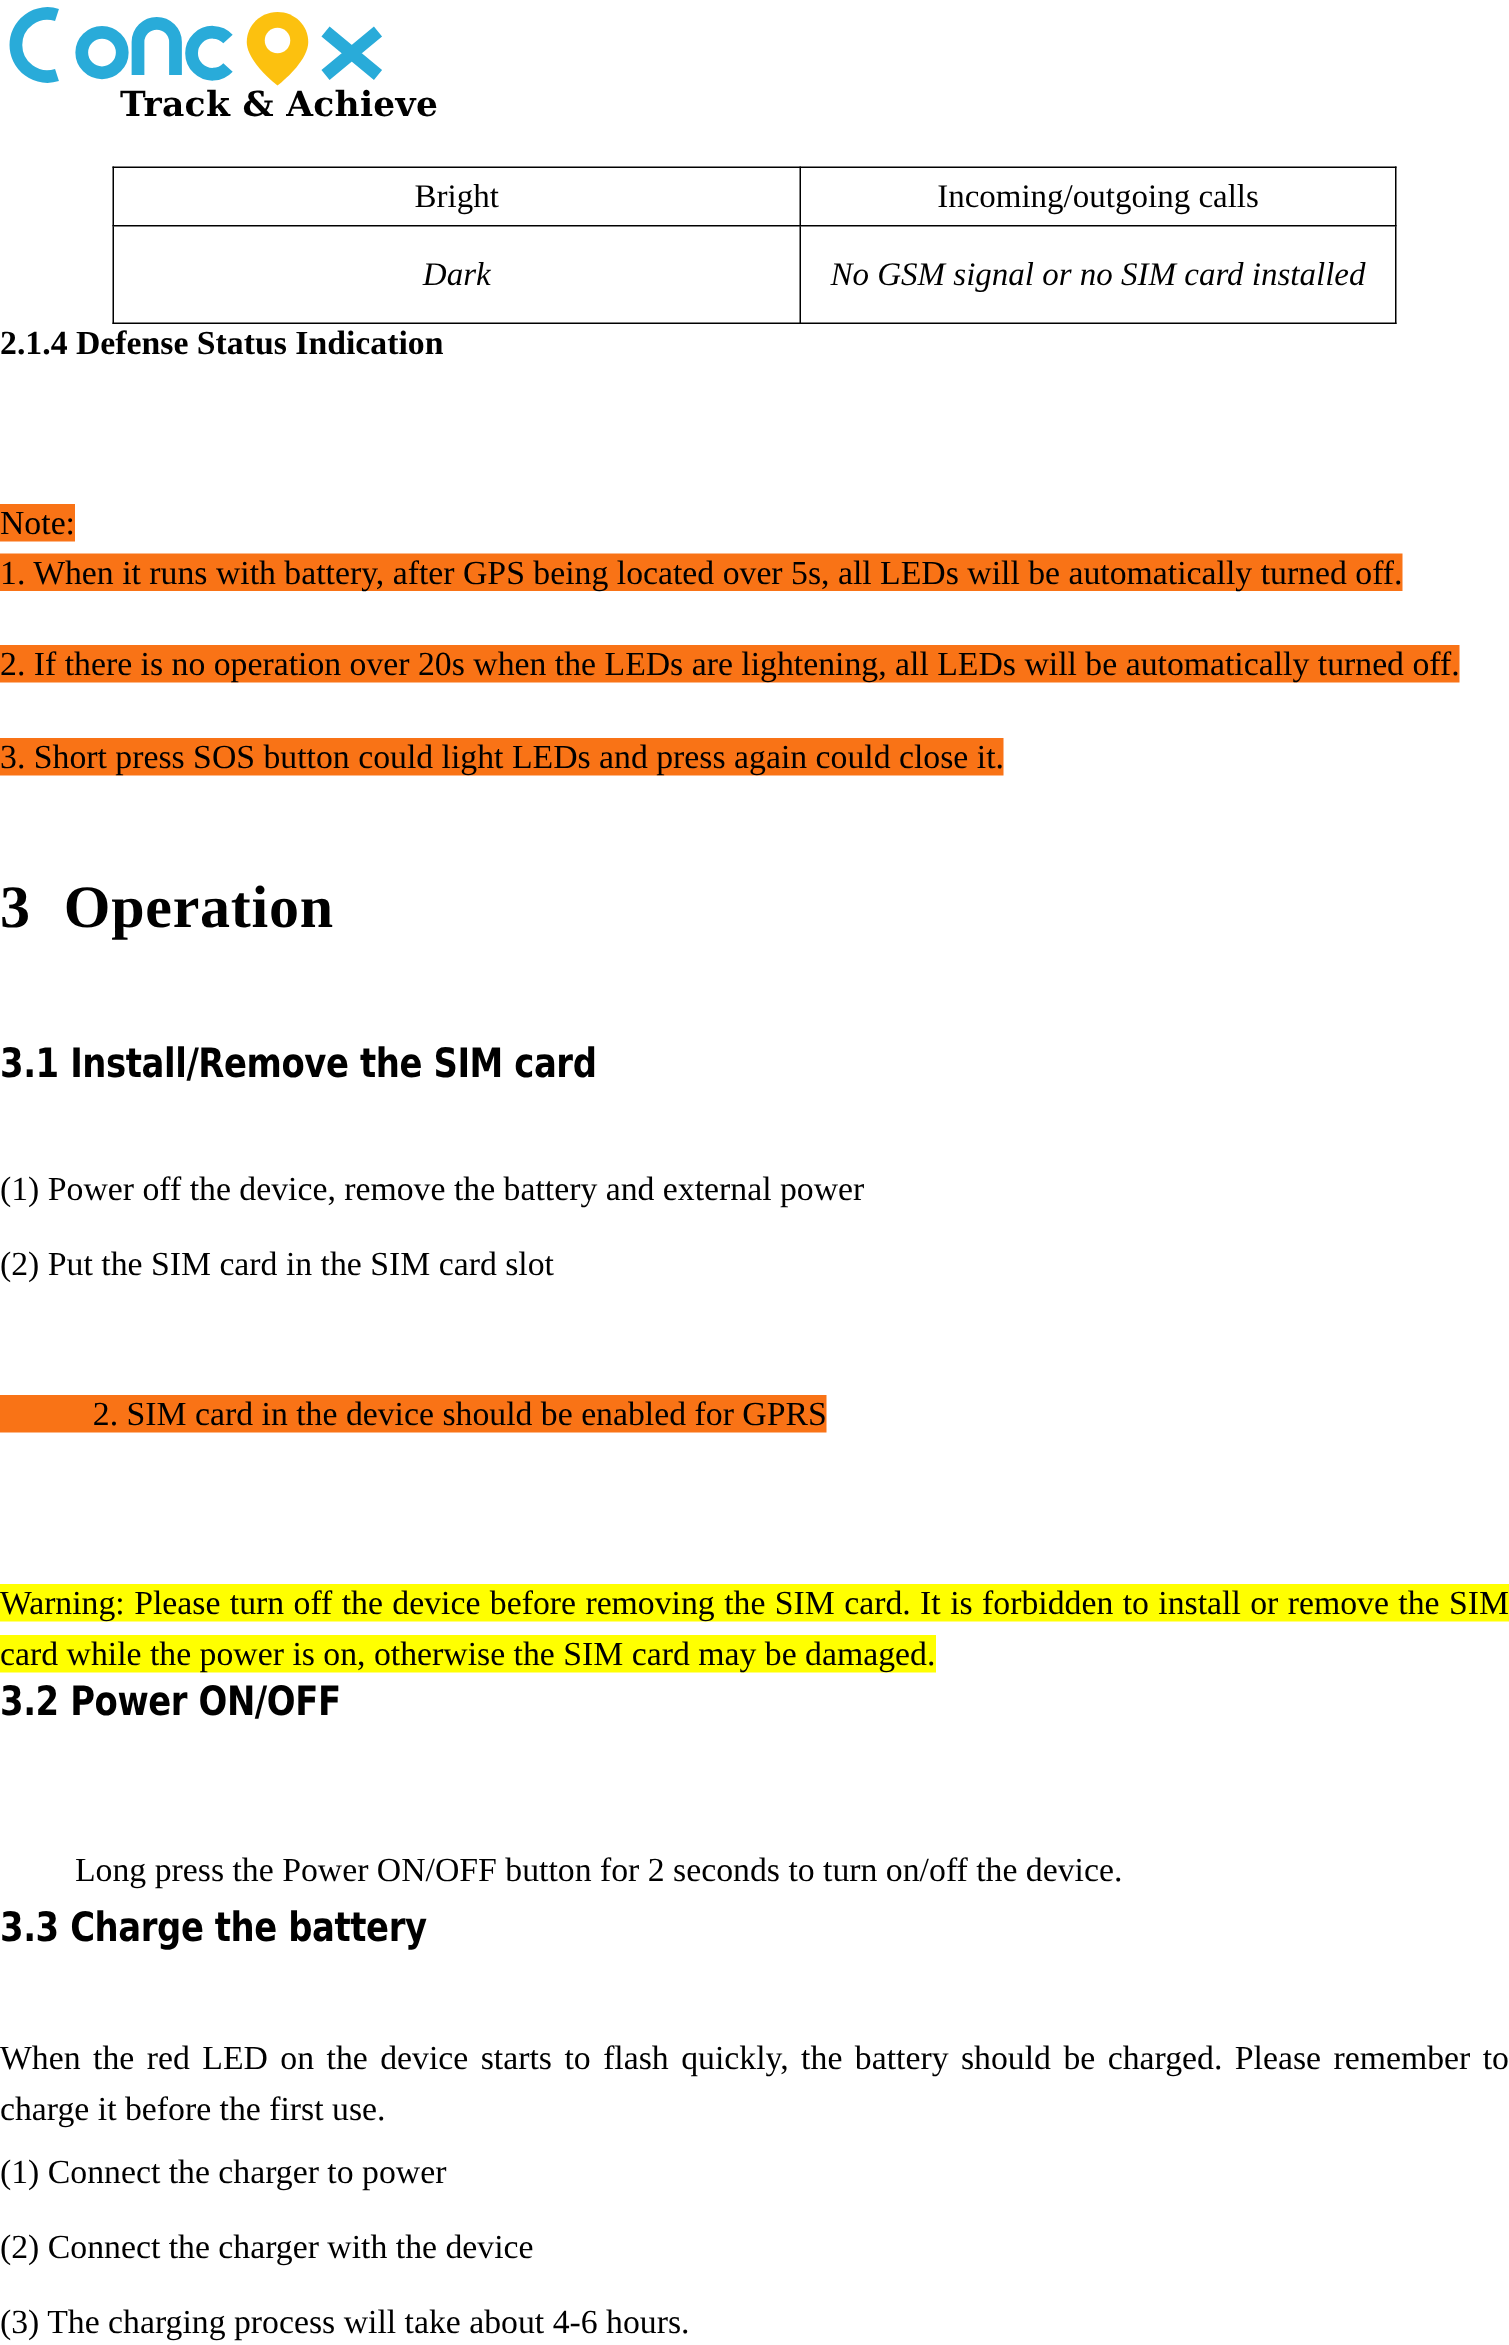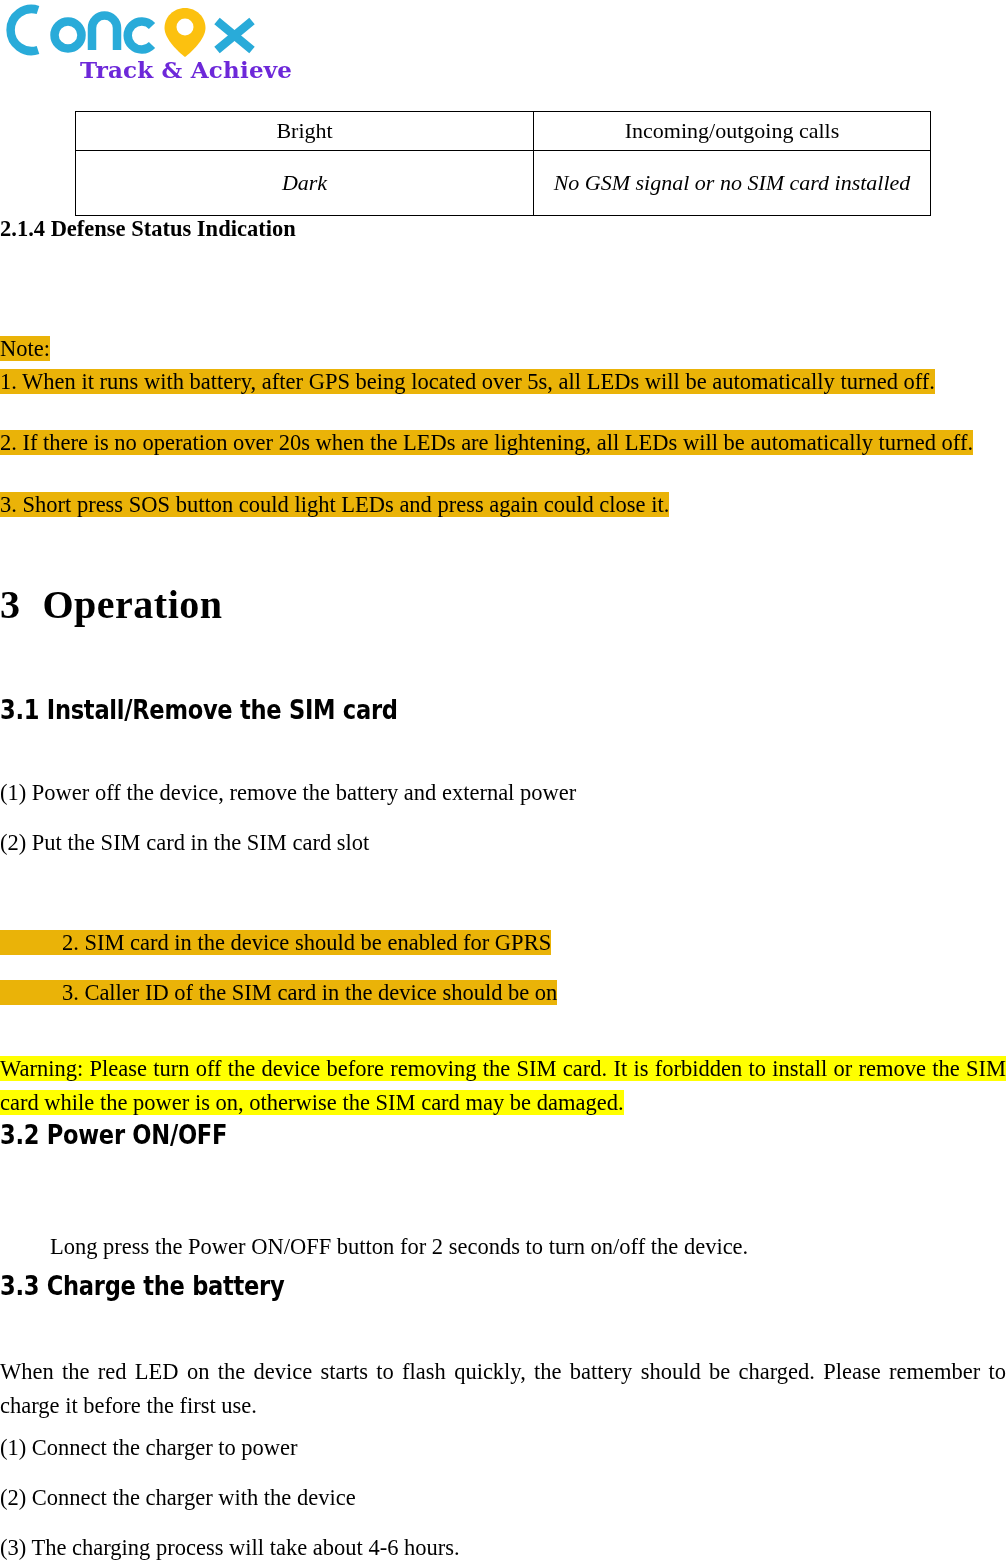--- a/index.html
+++ b/index.html
@@ -41,21 +41,21 @@
     height: 60px;
   }
   .logo-tagline {
     position: absolute;
     left: 78px;
     top: 54px;
     font-family: "DejaVu Serif", "Liberation Serif", serif;
     font-weight: bold;
     font-size: 23px;
     letter-spacing: 0.2px;
-    color: #6d28d9;
+    color: #000000;
     white-space: nowrap;
   }
 
   
   .led-table {
     position: absolute;
     left: 75px;
     top: 111px;
     width: 855px;
     border-collapse: collapse;
@@ -89,21 +89,21 @@
   }
   .bold-head {
     font-family: "Liberation Serif", "DejaVu Serif", serif;
     font-weight: bold;
     font-size: 22.5px;
     line-height: 28px;
   }
 
   
   .hl-gray {
-    background: #eab308;
+    background: #f97316;
     box-decoration-break: clone;
     -webkit-box-decoration-break: clone;
   }
   .hl-yellow {
     background: #ffff00;
     box-decoration-break: clone;
     -webkit-box-decoration-break: clone;
   }
 
   
@@ -196,23 +196,20 @@
 
   <div class="blk" style="left:0px; top:778px; width:1006px;">(1) Power off the device, remove the battery and external power</div>
 
   <div class="blk" style="left:0px; top:828px; width:1006px;">(2) Put the SIM card in the SIM card slot</div>
 
 
   <div class="blk" style="left:0px; top:928px; width:1006px;">
     <span class="hl-gray">&nbsp;&nbsp;&nbsp;&nbsp;&nbsp;&nbsp;&nbsp;&nbsp;&nbsp;&nbsp;&nbsp;</span><span class="hl-gray">2. SIM card in the device should be enabled for GPRS</span>
   </div>
 
-  <div class="blk" style="left:0px; top:978px; width:1006px;">
-    <span class="hl-gray">&nbsp;&nbsp;&nbsp;&nbsp;&nbsp;&nbsp;&nbsp;&nbsp;&nbsp;&nbsp;&nbsp;</span><span class="hl-gray">3. Caller ID of the SIM card in the device should be on</span>
-  </div>
 
   <div class="blk" style="left:0px; top:1030px; width:1006px; text-align:justify; text-align-last:left; line-height:34px;margin-top:22px;">
     <span class="hl-yellow">Warning: Please turn off the device before removing the SIM card. It is forbidden to install or remove the SIM card while the power is on, otherwise the SIM card may be damaged.</span>
   </div>
 
   <div class="h2" style="left:0px; top:1119px;">3.2  Power ON/OFF</div>
 
   <div class="blk" style="left:50px; top:1232px; width:956px;">Long press the Power ON/OFF button for 2 seconds to turn on/off the device.</div>
 
   <div class="h2" style="left:0px; top:1270px;">3.3  Charge the battery</div>

